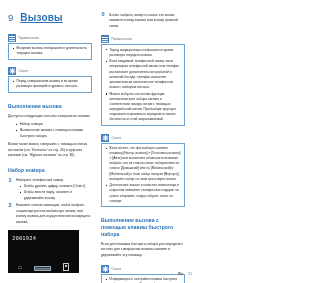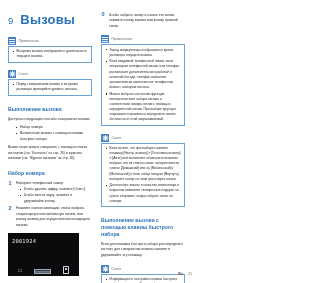--- a/index.html
+++ b/index.html
@@ -39,25 +39,26 @@
     gap: 7px;
     margin: 3px 0 11px 0;
   }
   .chapter-num {
     font-size: 9.5px;
     color: #2b73b8;
     font-weight: 400;
     line-height: 1;
   }
   .chapter-title {
-    font-size: 13px;
+    font-size: 10px;
     color: #2b73b8;
     font-weight: 700;
     line-height: 1;
     letter-spacing: 0.2px;
+    text-decoration: underline;
   }
 
   
   .callout {
     margin: 0 0 7px 0;
   }
   .callout-head {
     display: flex;
     align-items: center;
     gap: 2.5px;

